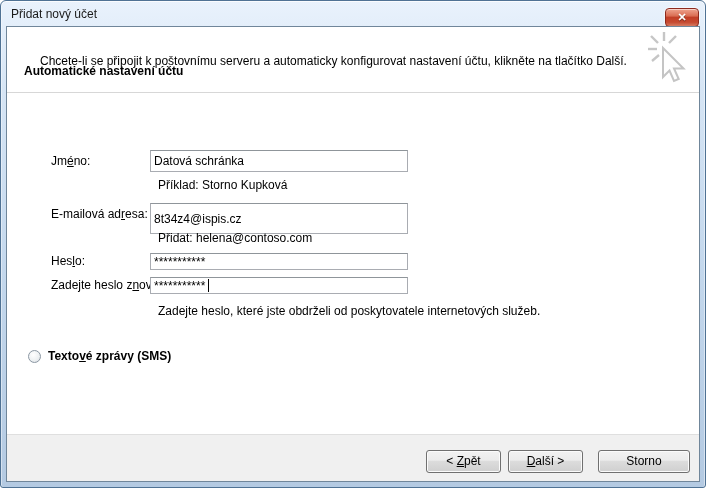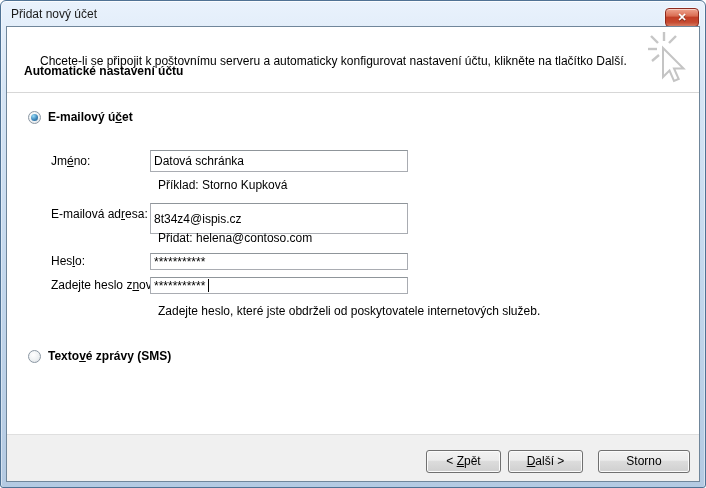--- a/index.html
+++ b/index.html
@@ -110,24 +110,20 @@
           <line x1="34" y1="5" x2="27" y2="12"></line>
           <line x1="6" y1="18" x2="15" y2="18"></line>
           <line x1="10" y1="30" x2="17" y2="24"></line>
         </g>
         <path d="M21,17 L21,46 L27.5,39.5 L32,50 L36.7,48 L32,37.5 L41.5,37.5 Z" fill="#fefefe" stroke="#c4c4c4" stroke-width="2"></path>
       </svg>
     </div>
 
     <div class="main">
 
-      <div class="opt" style="left:21px; top:17px;">
-        <span class="radio selected"></span>
-        <span class="opt-label">E-mailový ú<u>č</u>et</span>
-      </div>
 
       <label class="fld-label" style="top:61px;">Jm<u>é</u>no:</label>
       <input class="txt" style="top: 57px; height: 22px;" value="Datová schránka">
       <div class="hint" style="top:85px;">Příklad: Storno Kupková</div>
 
       <label class="fld-label" style="top:114px;">E-mailová ad<u>r</u>esa:</label>
       <input class="txt" style="top: 110px; height: 31px;" value="8t34z4@ispis.cz">
       <div class="hint" style="top:138px;">Přidat: helena@contoso.com</div>
 
       <label class="fld-label" style="top:161px;">Hes<u>l</u>o:</label>

